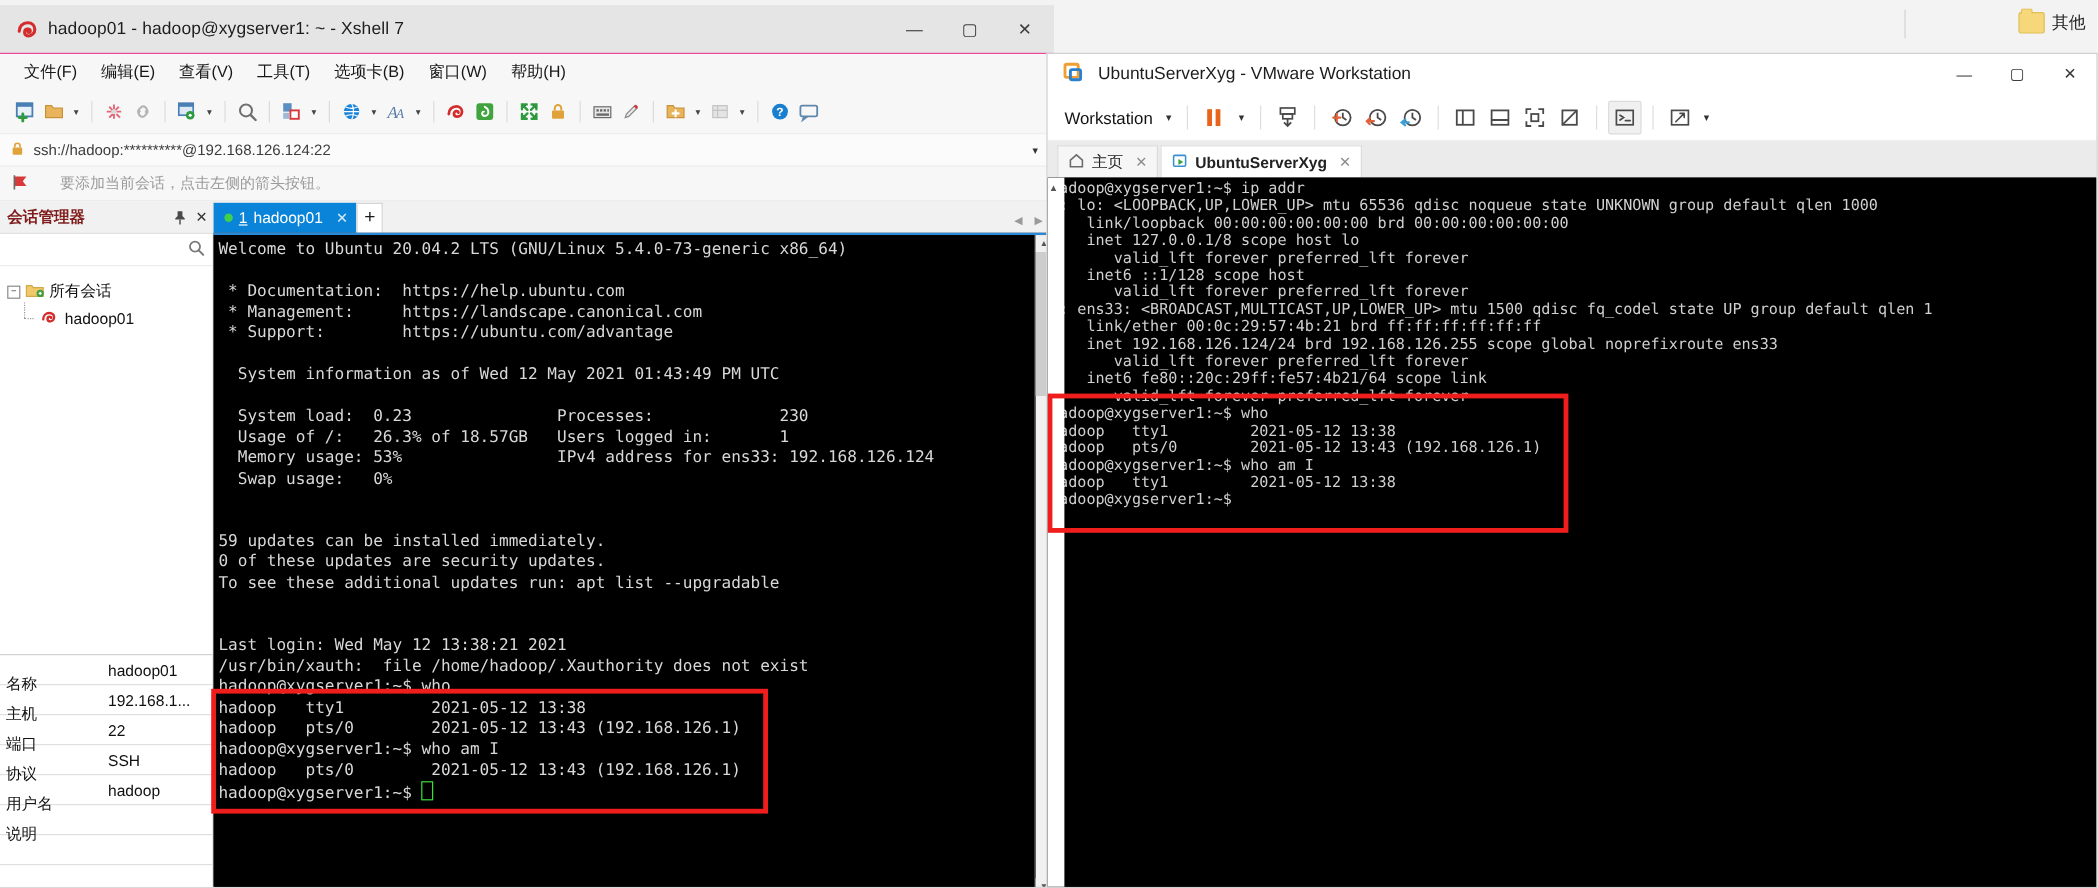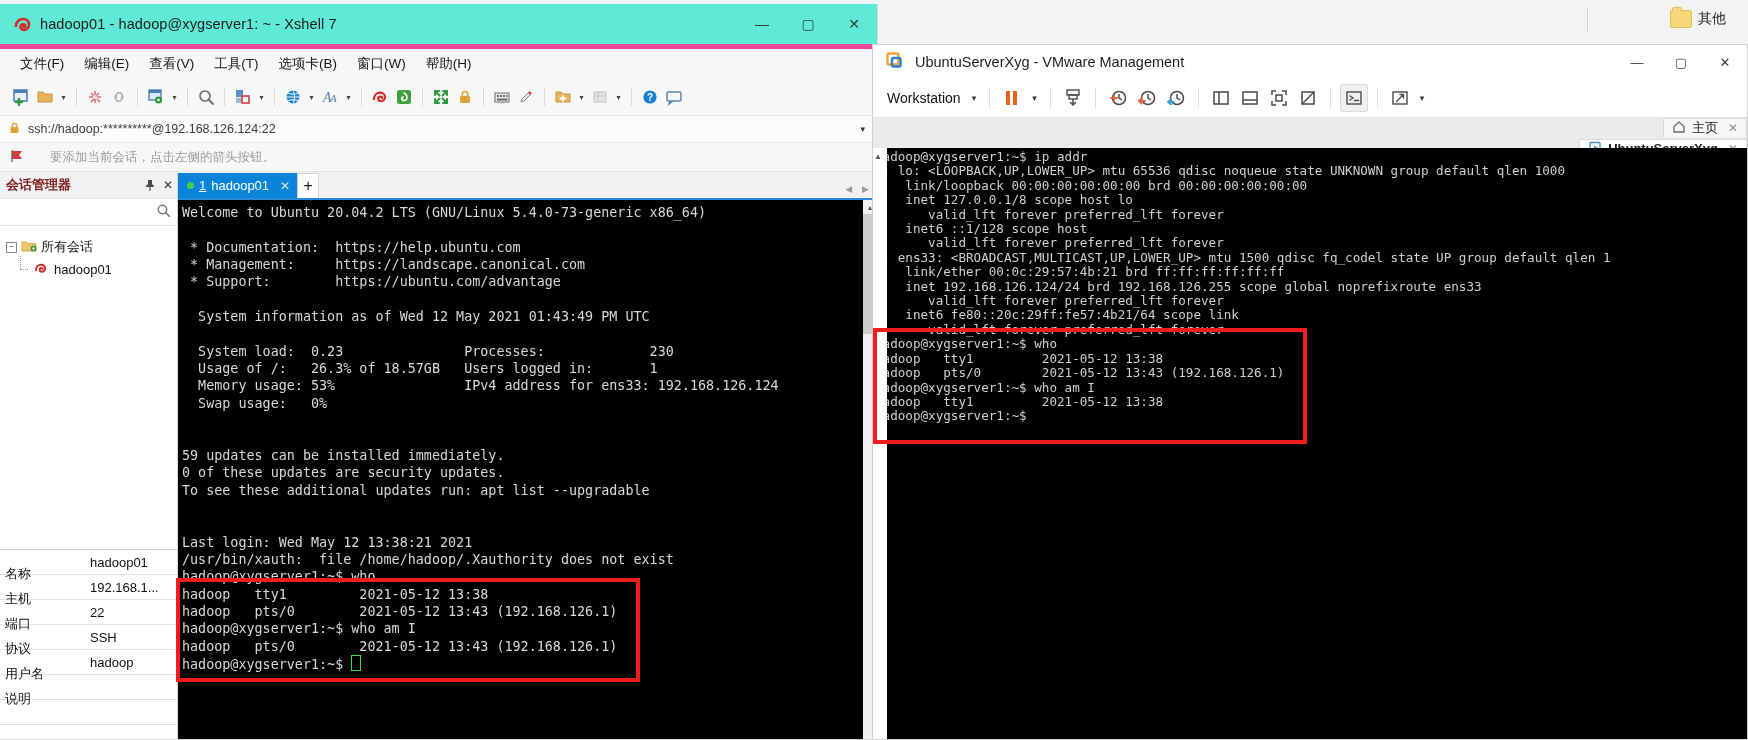--- a/index.html
+++ b/index.html
@@ -14,42 +14,42 @@
   
   #desktop{position:absolute;inset:0;background:#ffffff;}
   #desktop-strip{
     position:absolute;left:0;top:0;width:1748px;height:46px;background:#f3f3f3;
     border-bottom:1px solid #e2e2e2;
   }
   #desktop-strip2{
     position:absolute;left:0;top:46px;width:1748px;height:694px;background:#ffffff;
   }
   .bg-folder-item{
-    position:absolute;right:22px;top:10px;display:flex;align-items:center;gap:6px;
+    position:absolute;right:10px;top:10px;display:flex;align-items:center;gap:6px;
     font-size:14px;color:#222;
   }
   .bg-sep{position:absolute;right:160px;top:8px;width:1px;height:24px;background:#d5d5d5;}
   .folder-glyph{
     width:20px;height:16px;background:#f6d87a;border:1px solid #e0bf57;border-radius:2px;
     position:relative;
   }
   .folder-glyph:after{
     content:"";position:absolute;left:1px;top:-4px;width:8px;height:4px;background:#f6d87a;
     border:1px solid #e0bf57;border-bottom:none;border-radius:2px 2px 0 0;
   }
 
   
   #xshell{
     position:absolute;left:0;top:4px;width:878px;height:736px;
     background:#f7f7f7;border:1px solid #d9d9d9;border-top:none;border-left:none;
     box-sizing:border-box;overflow:hidden;
   }
   #xshell-titlebar{
-    height:40px;display:flex;align-items:center;background:#5eead4;
-    border-bottom:5px solid #ec4899;
+    height:40px;display:flex;align-items:center;background:#e5e5e5;
+    border-bottom:1px solid #ec4899;
   }
   #xshell-titlebar .app-icon{
     width:20px;height:20px;margin:0 8px 0 12px;flex:none;
   }
   #xshell-title{font-size:14.5px;color:#1d1d1d;flex:1;letter-spacing:.1px;}
   .winbtns{display:flex;height:40px;}
   .winbtn{
     width:46px;height:40px;display:flex;align-items:center;justify-content:center;
     color:#3c3c3c;font-size:14px;
   }
@@ -172,21 +172,21 @@
   .vm-winbtn{width:44px;height:34px;display:flex;align-items:center;justify-content:center;color:#3c3c3c;font-size:13px;}
   #vm-toolbar{
     height:38px;display:flex;align-items:center;gap:3px;padding-left:10px;background:#fff;
     border-bottom:1px solid #e4e4e4;
   }
   #vm-menu-label{font-size:14px;color:#111;padding:2px 4px;}
   .vm-caret{font-size:9px;color:#333;padding:0 4px;}
   .vm-sep{width:1px;height:20px;background:#dedede;margin:0 6px;}
   .vm-ico{width:26px;height:26px;display:flex;align-items:center;justify-content:center;}
   .vm-ico.boxed{border:1px solid #dcdcdc;background:#f0f0f0;border-radius:2px;}
-  #vm-tabstrip{height:30px;display:flex;align-items:flex-end;background:#ebebeb;padding-left:8px;gap:2px;flex-direction:column;}
+  #vm-tabstrip{height:30px;display:flex;align-items:flex-end;background:#ebebeb;padding-left:8px;gap:2px;}
   .vm-tab{
     height:27px;display:flex;align-items:center;gap:6px;padding:0 8px;
     background:#f6f6f6;border:1px solid #dcdcdc;border-bottom:none;font-size:13px;color:#222;
     box-sizing:border-box;
   }
   .vm-tab.active{background:#fff;font-weight:bold;}
   .vm-tab .x{color:#8d8d8d;font-size:12px;margin-left:4px;}
   #vm-screen-wrap{position:relative;height:592px;display:flex;background:#000;}
   #vm-screen{
     flex:1;background:#000;color:#d0d0d0;padding:2px 0 0 2px;
@@ -542,21 +542,21 @@
 
 <div id="vmware">
 
   <div id="vm-titlebar">
     <span style="margin-left:12px;">
       <svg width="20" height="20">
           <rect x="2.5" y="2.5" width="11" height="11" rx="1.5" fill="none" stroke="#f0a030" stroke-width="2.4"></rect>
           <rect x="7" y="7" width="8.5" height="8.5" rx="1.5" fill="none" stroke="#2b7fd0" stroke-width="2.4"></rect>
         </svg>
     </span>
-    <span id="vm-title">UbuntuServerXyg - VMware Management</span>
+    <span id="vm-title">UbuntuServerXyg - VMware Workstation</span>
     <span class="vm-winbtn">—</span>
     <span class="vm-winbtn">▢</span>
     <span class="vm-winbtn close">✕</span>
   </div>
 
   <div id="vm-toolbar">
     <span id="vm-menu-label">Workstation</span>
     <span class="vm-caret">▾</span>
     <span class="vm-sep"></span>
     <span class="vm-ico">

